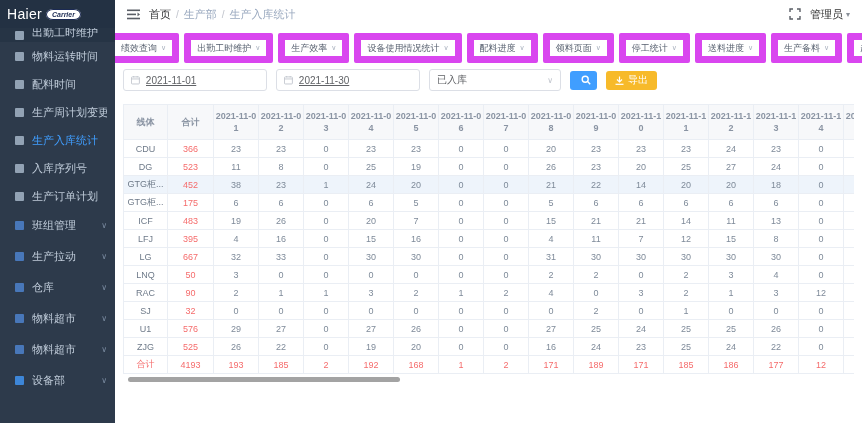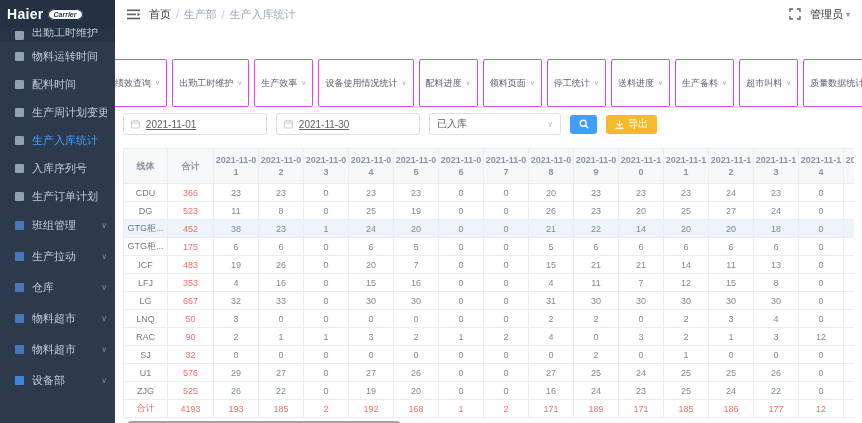--- a/index.html
+++ b/index.html
@@ -1,21 +1,21 @@
 <!DOCTYPE html>
 <html><head>
 <meta charset="utf-8">
 <style>
   html,body{margin:0;padding:0;background:#fff;}
   .app{width:862px;height:423px;display:flex;overflow:hidden;position:relative;background:#fff;
        font-family:"Liberation Sans","DejaVu Sans",sans-serif;}
   
   .sidebar{width:115px;flex-shrink:0;background:#2d3a4b;display:flex;flex-direction:column;overflow:hidden;}
   .logo{height:28px;background:#233143;display:flex;align-items:center;gap:4px;padding:0 7px;flex-shrink:0;}
-  .logo-brand{color:#fff;font-weight:bold;font-size:14px;letter-spacing:.3px;}
+  .logo-brand{color:#fff;font-weight:normal;font-size:14px;letter-spacing:.3px;}
   .logo-badge{background:#fff;color:#1b2a53;font-size:7px;font-style:italic;font-weight:bold;
               border-radius:9px/7px;padding:2px 6px;box-shadow:inset 0 0 0 1px #1b2a53;}
   .menu{flex:1;overflow:hidden;font-size:11px;color:#bfcbd9;}
   .menu-item{display:flex;align-items:center;gap:8px;height:28px;padding:0 8px 0 15px;cursor:pointer;}
   .menu-item.cut{height:14px;background:#263445;overflow:hidden;}
   .menu-item.cut .mi-label{margin-top:-6px;}
   .menu-item.group{height:31px;}
   .mi-icon{width:9px;height:9px;background:#9daec0;border-radius:1px;flex-shrink:0;opacity:.9;}
   .menu-item.group .mi-icon{background:#4b7ec5;}
   .menu-item.last-group .mi-icon{background:#3f8fe8;}
@@ -27,35 +27,35 @@
   .topbar{height:28px;flex-shrink:0;display:flex;align-items:center;gap:9px;padding:0 12px;background:#fff;justify-content:space-between;}
   .breadcrumb{display:flex;align-items:center;gap:5px;font-size:11px;}
   .bc-item{color:#9aa9bf;cursor:pointer;}
   .bc-item.bc-home{color:#303133;}
   .bc-sep{color:#c0c4cc;font-size:10px;}
   .topbar-right{margin-left:auto;display:flex;align-items:center;gap:9px;}
   .user{display:flex;align-items:center;gap:3px;font-size:11px;color:#333;cursor:pointer;}
   .user-caret{color:#8a9099;font-size:8px;}
   
   .tabsbar{display:flex;gap:5px;padding:5px 8px 2px 8px;flex-shrink:0;overflow:hidden;}
-  .tab{display:inline-flex;align-items:center;gap:4px;border:1px solid #d946ef;border-radius:2px;
-       height:16px;padding:15px 6px;font-size:9px;color:#57606f;background:#fff;white-space:nowrap;
-       cursor:pointer;flex-shrink:0;margin-top:26px;}
+  .tab{display:inline-flex;align-items:center;gap:4px;border:7px solid #d946ef;border-radius:2px;
+       height:16px;padding:0 6px;font-size:9px;color:#57606f;background:#fff;white-space:nowrap;
+       cursor:pointer;flex-shrink:0;}
   .tab .caret{color:#aab2bf;font-size:7px;}
   .tab.cut{margin-left:-15px;}
   
   .filterbar{display:flex;align-items:center;gap:9px;padding:4px 8px 0 8px;flex-shrink:0;}
   .field{display:flex;align-items:center;gap:6px;border:1px solid #dcdfe6;border-radius:3px;height:20px;
          padding:0 7px;font-size:10px;color:#606266;background:#fff;}
   .field input{border:none;outline:none;width:100%;font-size:10px;color:#606266;background:transparent;
                padding:0;font-family:inherit;text-decoration:underline;}
   .date-field{width:128px;}
   .select-field{width:116px;justify-content:space-between;cursor:pointer;}
   .sel-caret{color:#c0c4cc;font-size:8px;}
-  .btn{height:19px;border:none;border-radius:3px;display:flex;align-items:center;justify-content:center;cursor:pointer;}
+  .btn{height:19px;border:none;border-radius:3px;display:flex;align-items:center;justify-content:flex-end;cursor:pointer;}
   .btn-search{width:27px;background:#409eff;}
   .btn-export{background:#f7ba2a;color:#fff;font-size:10px;gap:4px;padding:0 9px;}
   
   .table-wrap{margin:13px 8px 0 8px;overflow:hidden;flex-shrink:0;}
   table{border-collapse:collapse;table-layout:fixed;width:765px;}
   th,td{border:1px solid #eaeef4;text-align:center;font-size:9px;overflow:hidden;white-space:nowrap;}
   th{background:#f7f8fa;color:#8a94a3;font-weight:bold;padding:5px 1px;line-height:12px;}
   td{height:17px;color:#7e8a99;padding:0 1px;}
   td.line{color:#6e7a89;}
   td.red{color:#f56c6c;}
@@ -433,21 +433,21 @@
               <td>21</td>
               <td>21</td>
               <td>14</td>
               <td>11</td>
               <td>13</td>
               <td>0</td>
               <td></td>
             </tr>
             <tr>
               <td class="line">LFJ</td>
-              <td class="red">353</td>
+              <td class="red">395</td>
               <td>4</td>
               <td>16</td>
               <td>0</td>
               <td>15</td>
               <td>16</td>
               <td>0</td>
               <td>0</td>
               <td>4</td>
               <td>11</td>
               <td>7</td>

